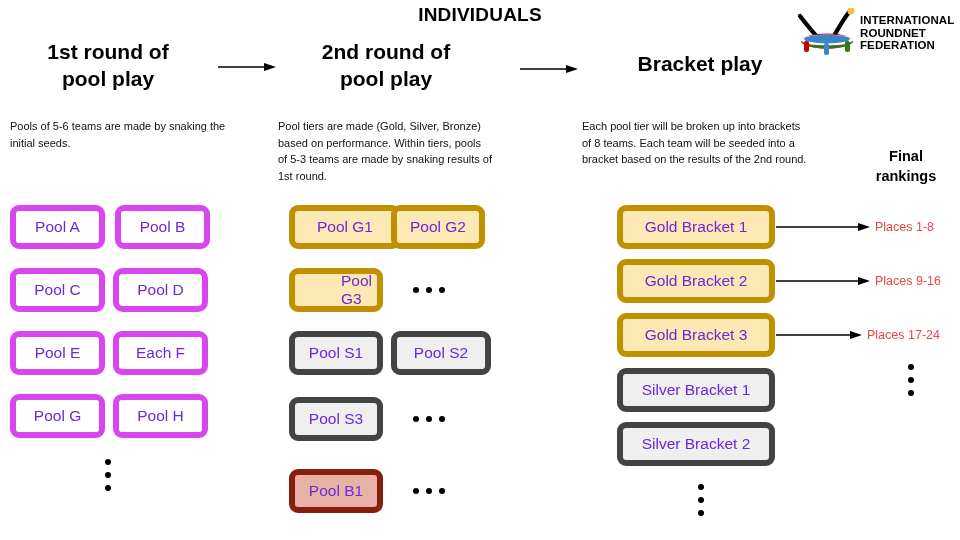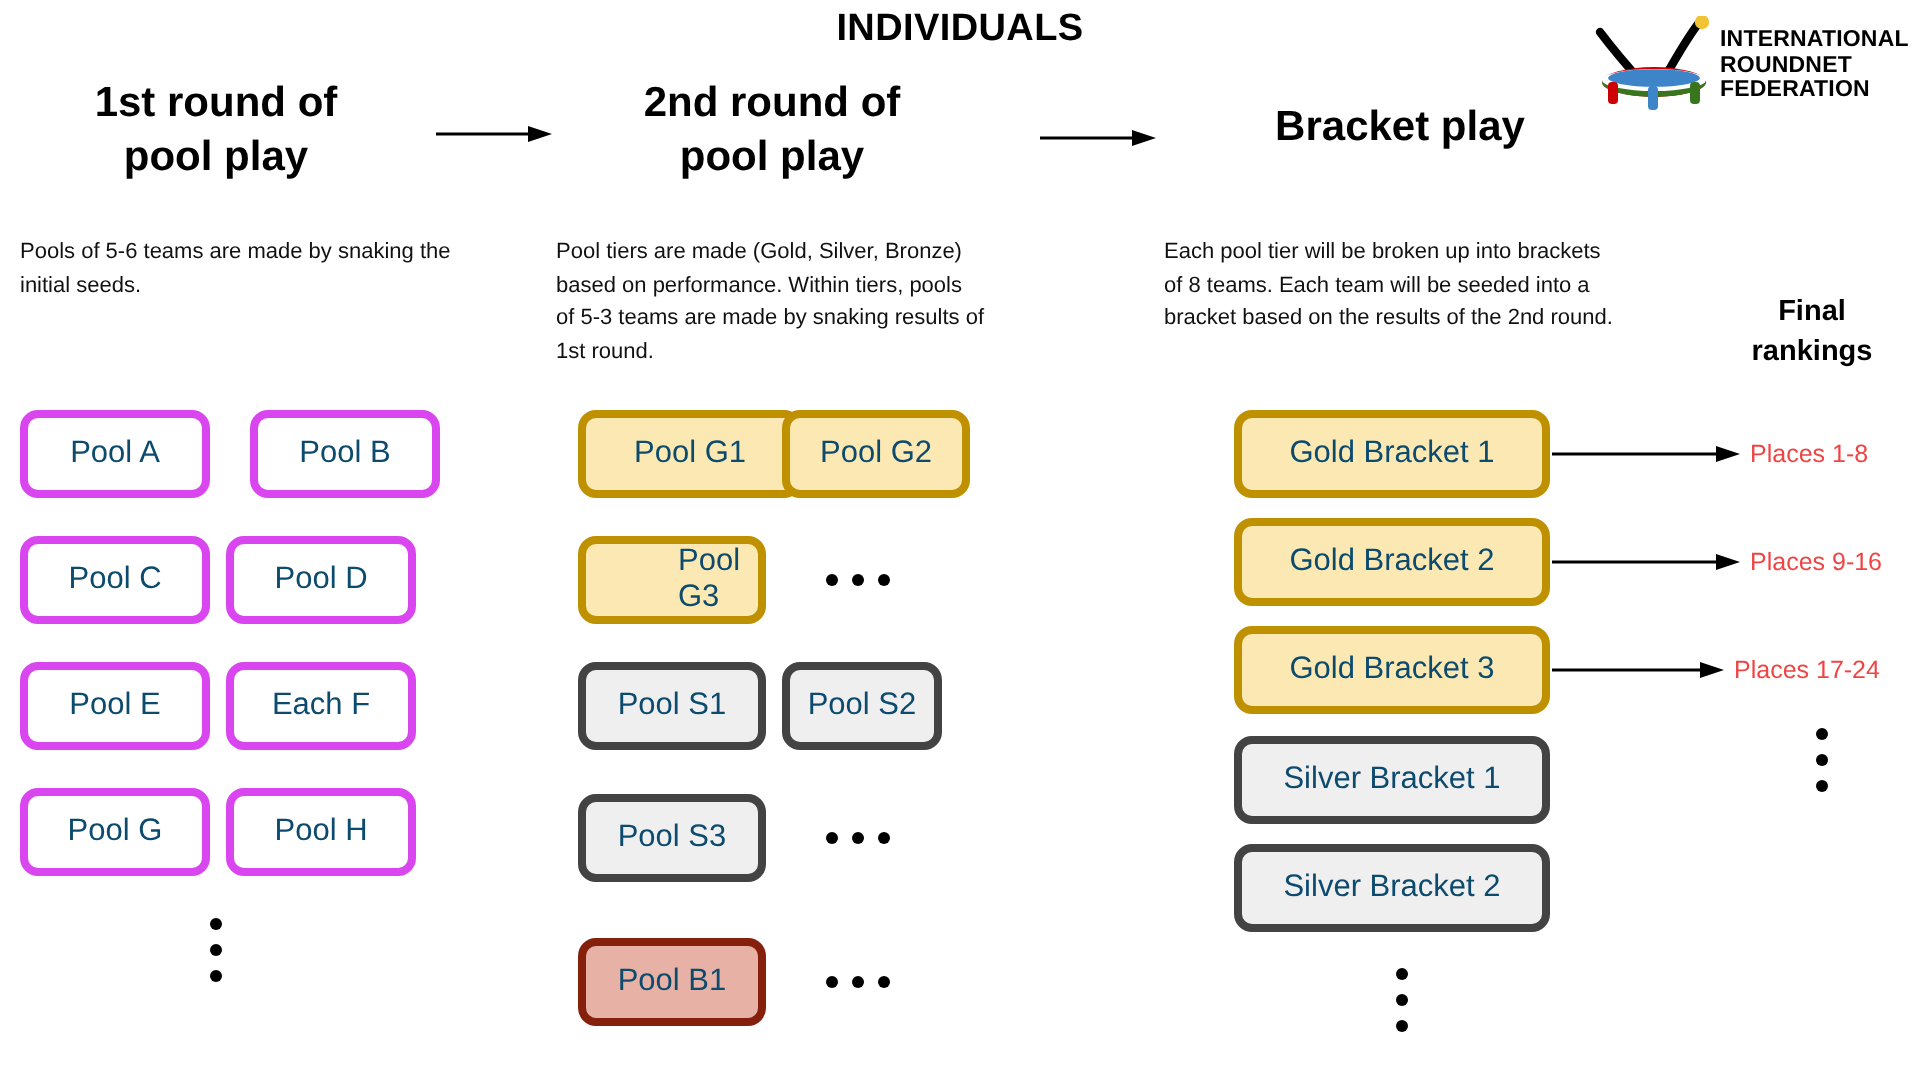--- a/index.html
+++ b/index.html
@@ -74,27 +74,27 @@
     font-size: 14.5px;
     font-weight: bold;
     text-align: center;
     line-height: 20px;
   }
 
   
   .box {
     position: absolute;
     border-radius: 9px;
-    border: 4px solid #d946ef;
+    border: 6px solid #d946ef;
     background: #ffffff;
     display: flex;
     align-items: center;
     justify-content: center;
     font-size: 15.5px;
-    color: #0c4a6e;
+    color: #6d28d9;
     box-sizing: border-box;
   }
   .box.gold   { background: #fce8b2; border-color: #bf9000; }
   .box.silver { background: #efefef; border-color: #434343; }
   .box.bronze { background: #e8b1a6; border-color: #85200c; }
 
   
   .dots-h, .dots-v {
     position: absolute;
     display: flex;
@@ -178,23 +178,23 @@
 <div class="abs desc" id="desc-col1">Pools of 5-6 teams are made by snaking the initial seeds.</div>
 <div class="abs desc" id="desc-col2">Pool tiers are made (Gold, Silver, Bronze) based on performance. Within tiers, pools of 5-3 teams are made by snaking results of 1st round.</div>
 <div class="abs desc" id="desc-col3">Each pool tier will be broken up into brackets of 8 teams. Each team will be seeded into a bracket based on the results of the 2nd round.</div>
 
 <div class="abs" id="final-head">
   <div>Final</div>
   <div>rankings</div>
 </div>
 
 <div class="box" style="left:10px;  top:205px; width:95px; height:44px;">Pool A</div>
-<div class="box" style="left:125px; top:205px; width:95px; height:44px;">Pool B</div>
+<div class="box" style="left:115px; top:205px; width:95px; height:44px;">Pool B</div>
 <div class="box" style="left:10px;  top:268px; width:95px; height:44px;">Pool C</div>
-<div class="box" style="left:113px; top:268px; width:95px; height:44px;">Pool D</div>
+<div class="box" style="left:113px; top:268px; width:95px; height:44px;border-radius:10px;">Pool D</div>
 <div class="box" style="left:10px;  top:331px; width:95px; height:44px;">Pool E</div>
 <div class="box" style="left:113px; top:331px; width:95px; height:44px;">Each F</div>
 <div class="box" style="left:10px;  top:394px; width:95px; height:44px;">Pool G</div>
 <div class="box" style="left:113px; top:394px; width:95px; height:44px;">Pool H</div>
 
 <div class="dots-v" style="left:101px; top:458px; width:14px; height:34px;">
   <span class="dot"></span>
   <span class="dot"></span>
   <span class="dot"></span>
 </div>
@@ -202,21 +202,21 @@
 <div class="box gold" style="left:289px; top:205px; width:112px; height:44px;">Pool G1</div>
 <div class="box gold" style="left:391px; top:205px; width:94px; height:44px;">Pool G2</div>
 <div class="box gold" style="left:289px; top:268px; width:94px; height:44px;padding-left:46px;">Pool G3</div>
 <div class="dots-h" style="left:406px; top:283px; width:46px; height:14px;">
   <span class="dot"></span>
   <span class="dot"></span>
   <span class="dot"></span>
 </div>
 
 <div class="box silver" style="left:289px; top:331px; width:94px; height:44px;">Pool S1</div>
-<div class="box silver" style="left:391px; top:331px; width:80px; height:44px;">Pool S2</div>
+<div class="box silver" style="left:391px; top:331px; width:100px; height:44px;">Pool S2</div>
 <div class="box silver" style="left:289px; top:397px; width:94px; height:44px;">Pool S3</div>
 <div class="dots-h" style="left:406px; top:412px; width:46px; height:14px;">
   <span class="dot"></span>
   <span class="dot"></span>
   <span class="dot"></span>
 </div>
 
 <div class="box bronze" style="left:289px; top:469px; width:94px; height:44px;">Pool B1</div>
 <div class="dots-h" style="left:406px; top:484px; width:46px; height:14px;">
   <span class="dot"></span>

